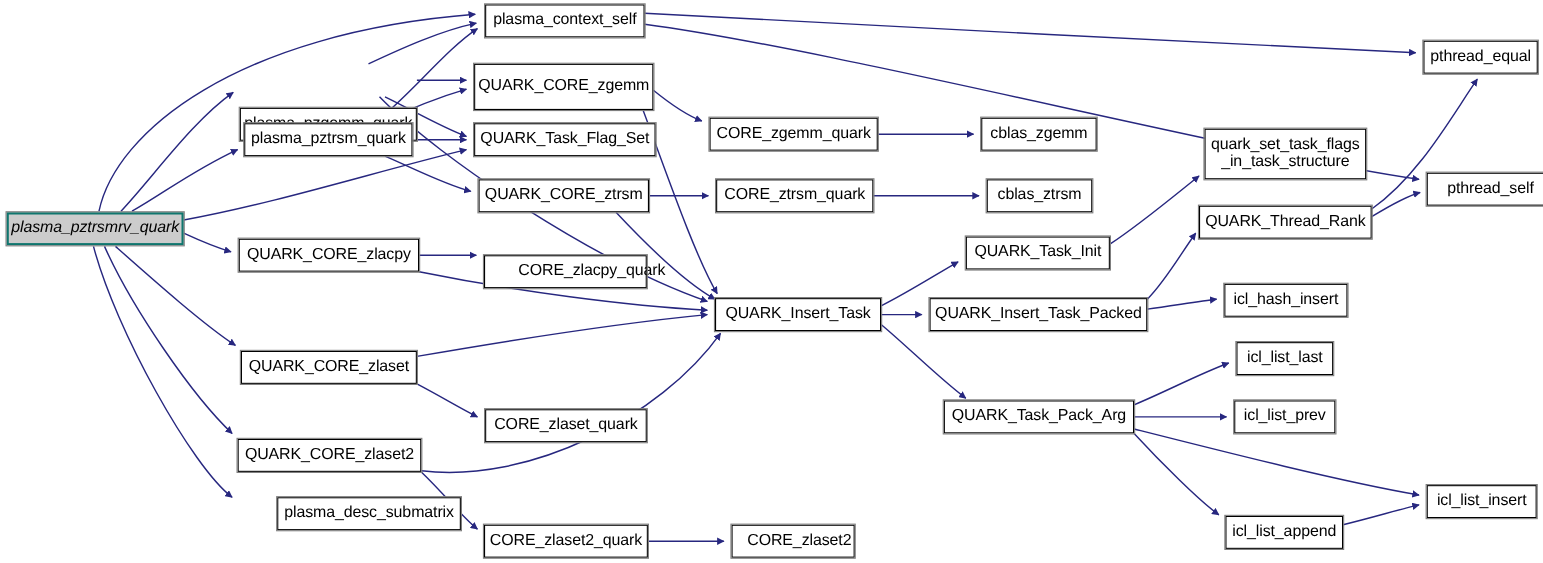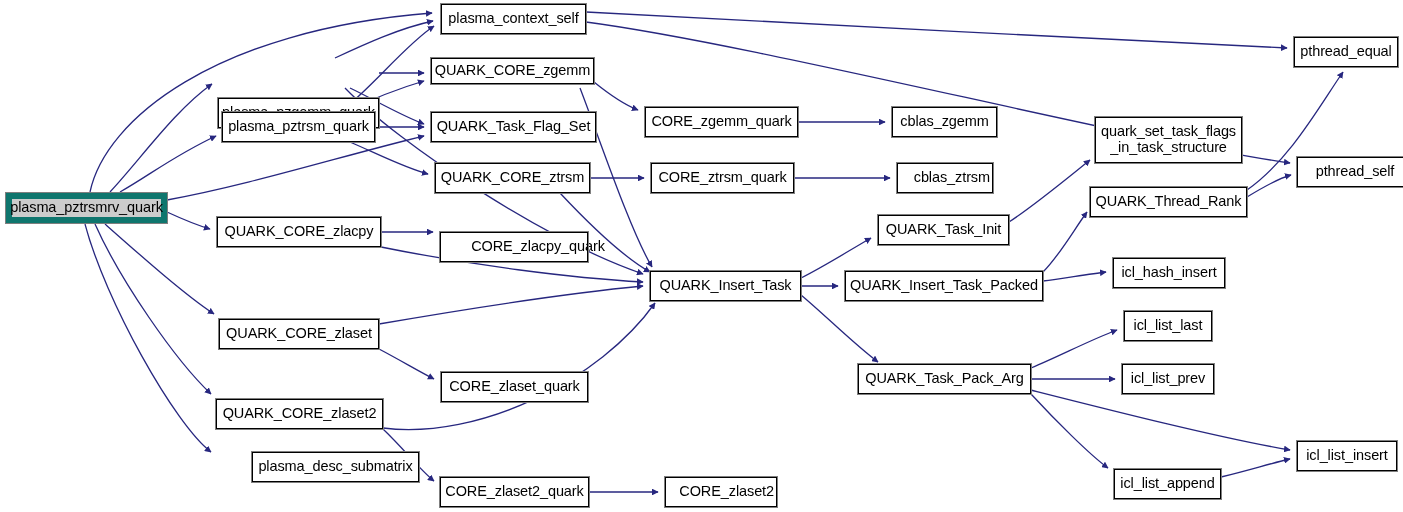--- a/index.html
+++ b/index.html
@@ -21,21 +21,22 @@
     display:flex;align-items:center;justify-content:center;
     text-align:center;
     color:#000000;
     font-size:14.5px;
     line-height:1.08;
     letter-spacing:-0.1px;
     white-space:pre-line;
   }
   .node.root{
     background:#cccccc;
-    border:6px solid #0f766e;
+    border:2px solid #0f766e;
+    font-style:italic;
   }
   .node .lbl{display:block;padding:0 2px;}
 </style>
 </head>
 <body>
 
 <div id="canvas">
   <svg id="edges" xmlns="http://www.w3.org/2000/svg">
     <defs>
       <marker id="arrow" viewBox="0 0 10 10" refX="9" refY="5" markerWidth="5.2" markerHeight="5.2" orient="auto-start-reverse">
@@ -87,34 +88,34 @@
         <path d="M1031,394 C1055,420 1090,455 1108,468" fill="none" stroke="#27277f" stroke-width="1.3" marker-end="url(#arrow)"></path>
         <path d="M1221,477 C1250,470 1272,463 1290,459" fill="none" stroke="#27277f" stroke-width="1.3" marker-end="url(#arrow)"></path>
         <path d="M589,492 L658,492" fill="none" stroke="#27277f" stroke-width="1.3" marker-end="url(#arrow)"></path>
       </g>
   </svg>
   <div id="node-layer">
       <div class="node root" style="left: 6px; top: 193px; width: 161px; height: 30px;"><span class="lbl">plasma_pztrsmrv_quark</span></div>
       <div class="node" style="left: 441px; top: 4px; width: 145px; height: 30px;"><span class="lbl">plasma_context_self</span></div>
       <div class="node" style="left: 218px; top: 58px; width: 161px; height: 30px; margin-top: 40px;"><span class="lbl">plasma_pzgemm_quark</span></div>
       <div class="node" style="left: 222px; top: 112px; width: 153px; height: 30px;"><span class="lbl">plasma_pztrsm_quark</span></div>
-      <div class="node" style="left: 431px; top: 58px; width: 163px; height: 26px;"><span class="lbl">QUARK_CORE_zgemm</span></div>
+      <div class="node" style="left: 431px; top: 58px; width: 163px; height: 42px;"><span class="lbl">QUARK_CORE_zgemm</span></div>
       <div class="node" style="left: 431px; top: 112px; width: 165px; height: 30px;"><span class="lbl">QUARK_Task_Flag_Set</span></div>
       <div class="node" style="left: 435px; top: 163px; width: 155px; height: 30px;"><span class="lbl">QUARK_CORE_ztrsm</span></div>
       <div class="node" style="left: 217px; top: 217px; width: 164px; height: 30px;"><span class="lbl">QUARK_CORE_zlacpy</span></div>
       <div class="node" style="left: 440px; top: 232px; width: 148px; height: 30px; padding-left: 48px;"><span class="lbl">CORE_zlacpy_quark</span></div>
       <div class="node" style="left: 219px; top: 319px; width: 160px; height: 30px;"><span class="lbl">QUARK_CORE_zlaset</span></div>
       <div class="node" style="left: 441px; top: 372px; width: 147px; height: 30px;"><span class="lbl">CORE_zlaset_quark</span></div>
       <div class="node" style="left: 216px; top: 399px; width: 167px; height: 30px;"><span class="lbl">QUARK_CORE_zlaset2</span></div>
       <div class="node" style="left: 216px; top: 452px; width: 167px; height: 30px; margin-left: 36px;"><span class="lbl">plasma_desc_submatrix</span></div>
       <div class="node" style="left: 440px; top: 477px; width: 149px; height: 30px;"><span class="lbl">CORE_zlaset2_quark</span></div>
       <div class="node" style="left: 645px; top: 107px; width: 153px; height: 30px;"><span class="lbl">CORE_zgemm_quark</span></div>
       <div class="node" style="left: 892px; top: 107px; width: 105px; height: 30px;"><span class="lbl">cblas_zgemm</span></div>
       <div class="node" style="left: 651px; top: 163px; width: 143px; height: 30px;"><span class="lbl">CORE_ztrsm_quark</span></div>
-      <div class="node" style="left: 897px; top: 163px; width: 96px; height: 30px; justify-content: flex-end;"><span class="lbl">cblas_ztrsm</span></div>
+      <div class="node" style="left: 897px; top: 163px; width: 96px; height: 30px;"><span class="lbl">cblas_ztrsm</span></div>
       <div class="node" style="left: 878px; top: 215px; width: 131px; height: 30px;"><span class="lbl">QUARK_Task_Init</span></div>
       <div class="node" style="left: 650px; top: 271px; width: 151px; height: 30px;"><span class="lbl">QUARK_Insert_Task</span></div>
       <div class="node" style="left: 845px; top: 271px; width: 198px; height: 30px;"><span class="lbl">QUARK_Insert_Task_Packed</span></div>
       <div class="node" style="left: 858px; top: 364px; width: 173px; height: 30px;"><span class="lbl">QUARK_Task_Pack_Arg</span></div>
       <div class="node" style="left: 1095px; top: 117px; width: 147px; height: 46px;"><span class="lbl">quark_set_task_flags
 _in_task_structure</span></div>
       <div class="node" style="left: 1090px; top: 187px; width: 157px; height: 30px;"><span class="lbl">QUARK_Thread_Rank</span></div>
       <div class="node" style="left: 1294px; top: 37px; width: 104px; height: 30px;"><span class="lbl">pthread_equal</span></div>
       <div class="node" style="left: 1297px; top: 157px; width: 116px; height: 30px; justify-content: center;"><span class="lbl">pthread_self</span></div>
       <div class="node" style="left: 1113px; top: 258px; width: 112px; height: 30px;"><span class="lbl">icl_hash_insert</span></div>

